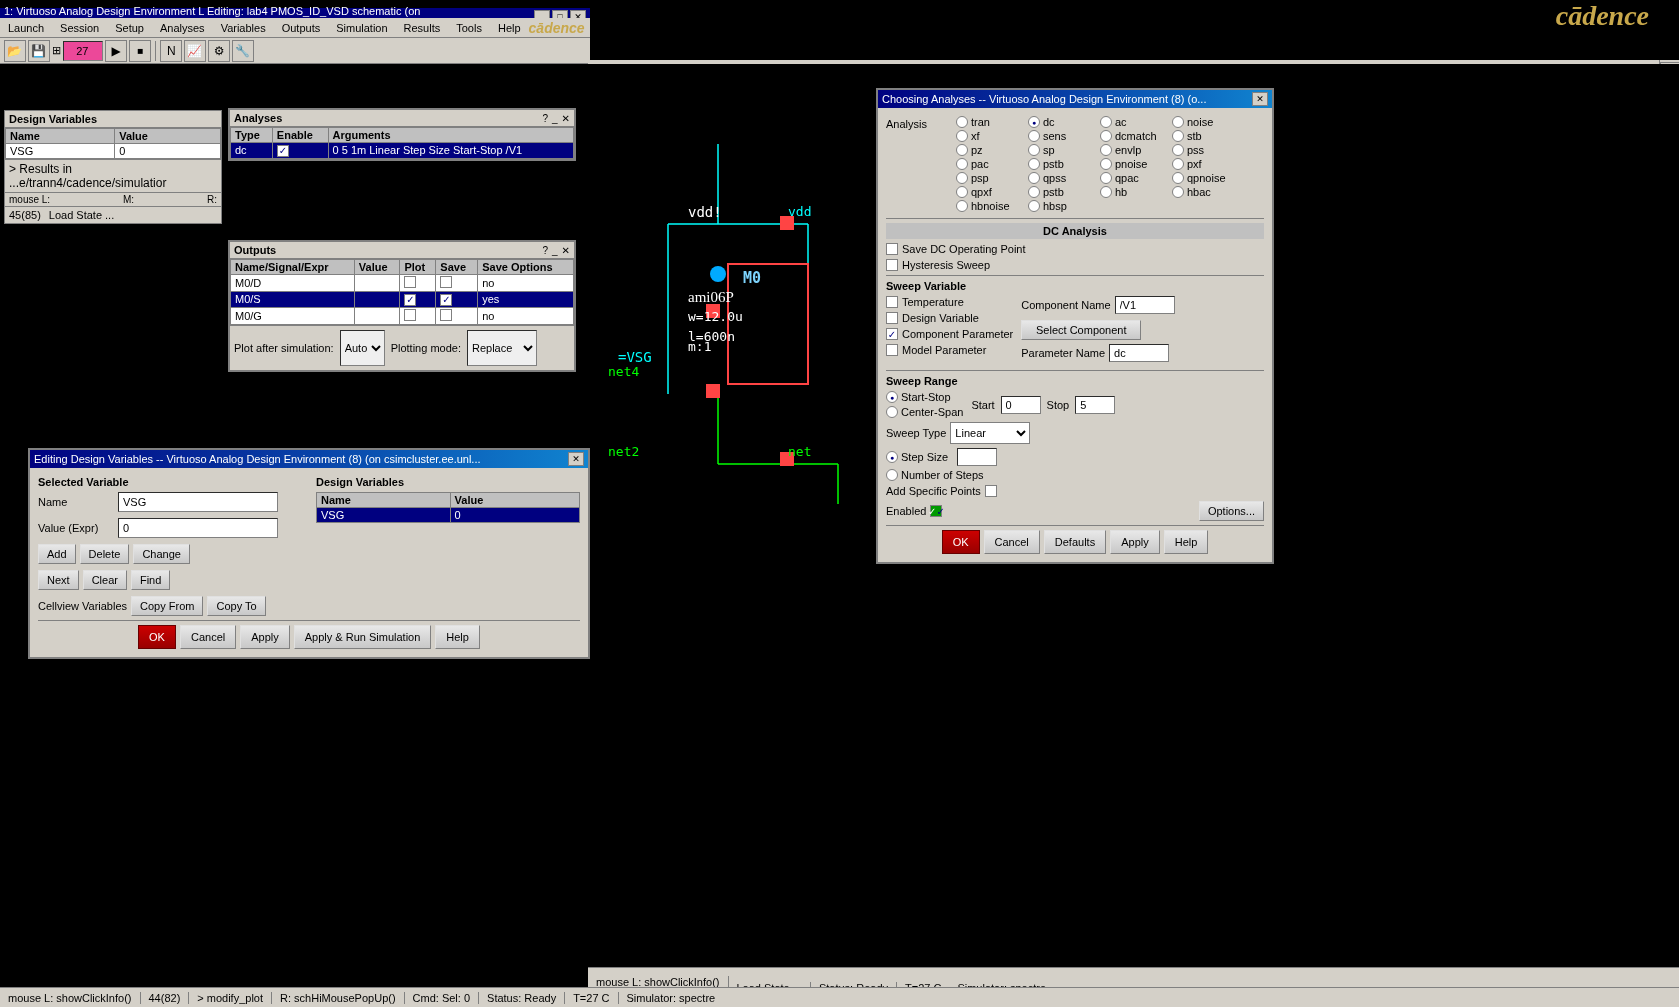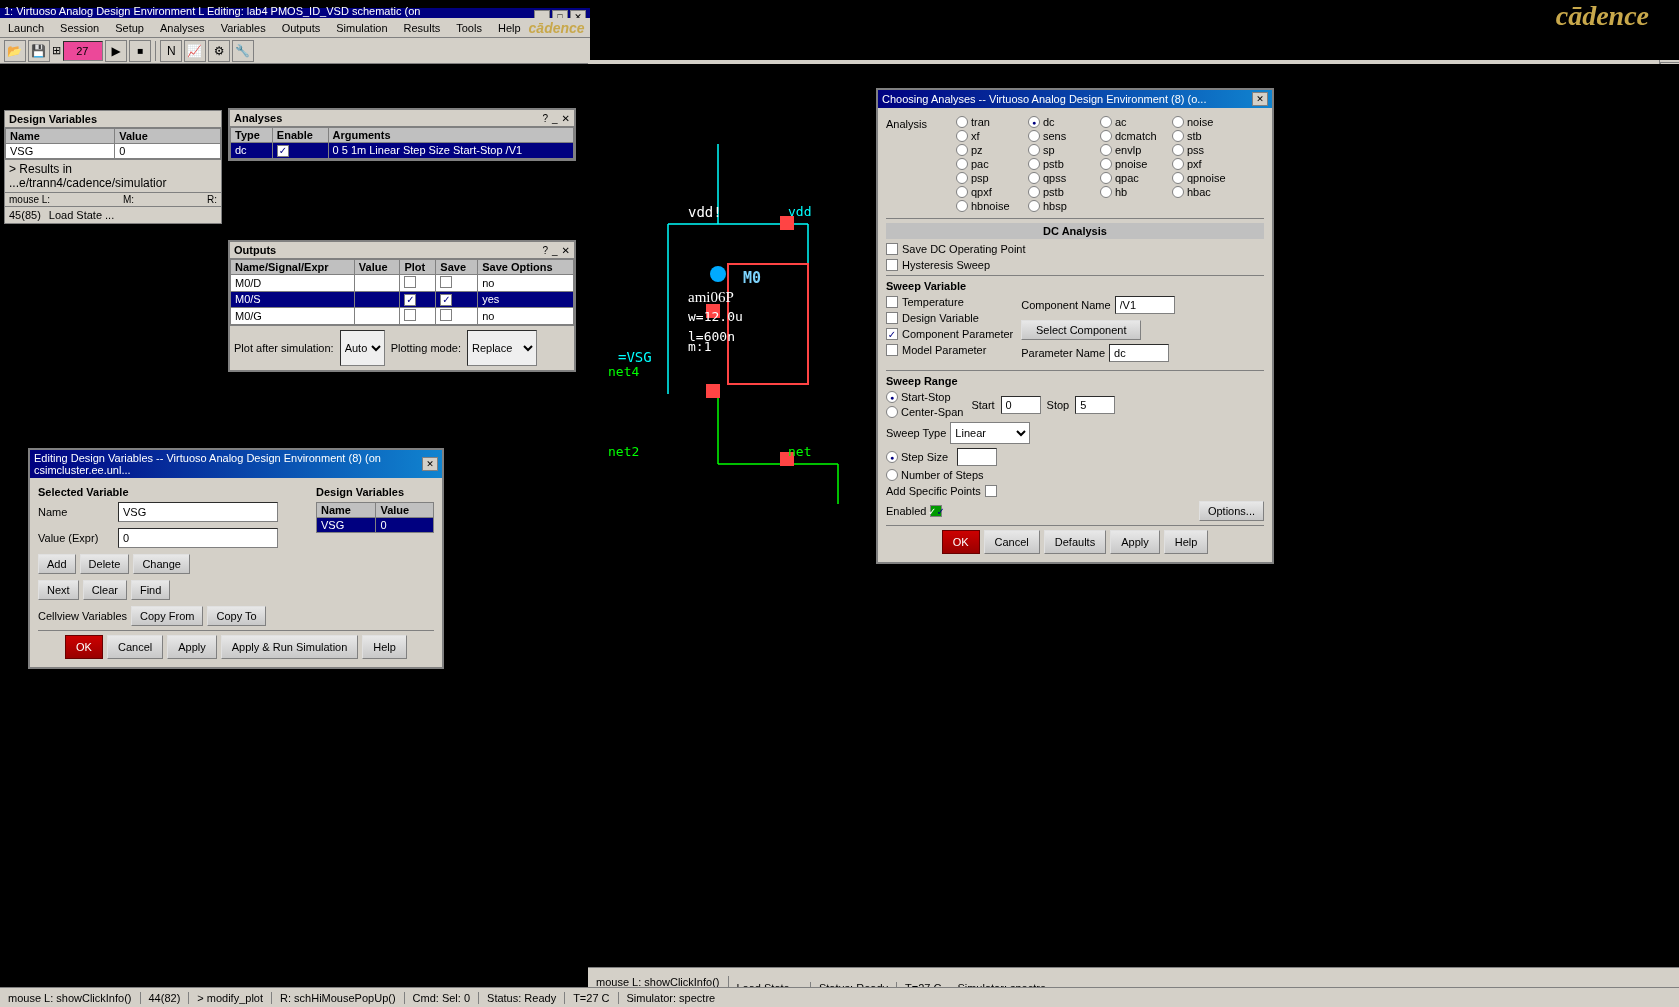--- a/index.html
+++ b/index.html
@@ -59,21 +59,21 @@
     .rt-btn { width: 20px; height: 20px; background: #d4d0c8; border: 1px solid #808080; display: flex; align-items: center; justify-content: center; font-size: 11px; cursor: pointer; }
 
     
     .schematic-canvas {
       position: absolute; top: 64px; left: 588px; right: 0; bottom: 40px;
       background: #000000; overflow: hidden;
     }
 
     
     .edv-dialog {
-      position: absolute; top: 448px; left: 28px; width: 416px;
+      position: absolute; top: 448px; left: 28px; width: 562px;
       background: #d4d0c8; border: 2px solid #808080;
       box-shadow: 4px 4px 8px rgba(0,0,0,0.5);
     }
     .dialog-titlebar {
       background: linear-gradient(to right, #000080, #1084d0);
       color: white; font-size: 11px; padding: 2px 4px;
       display: flex; align-items: center; justify-content: space-between;
     }
     .dialog-body { padding: 8px; }
     .form-row { display: flex; align-items: center; margin-bottom: 6px; }

